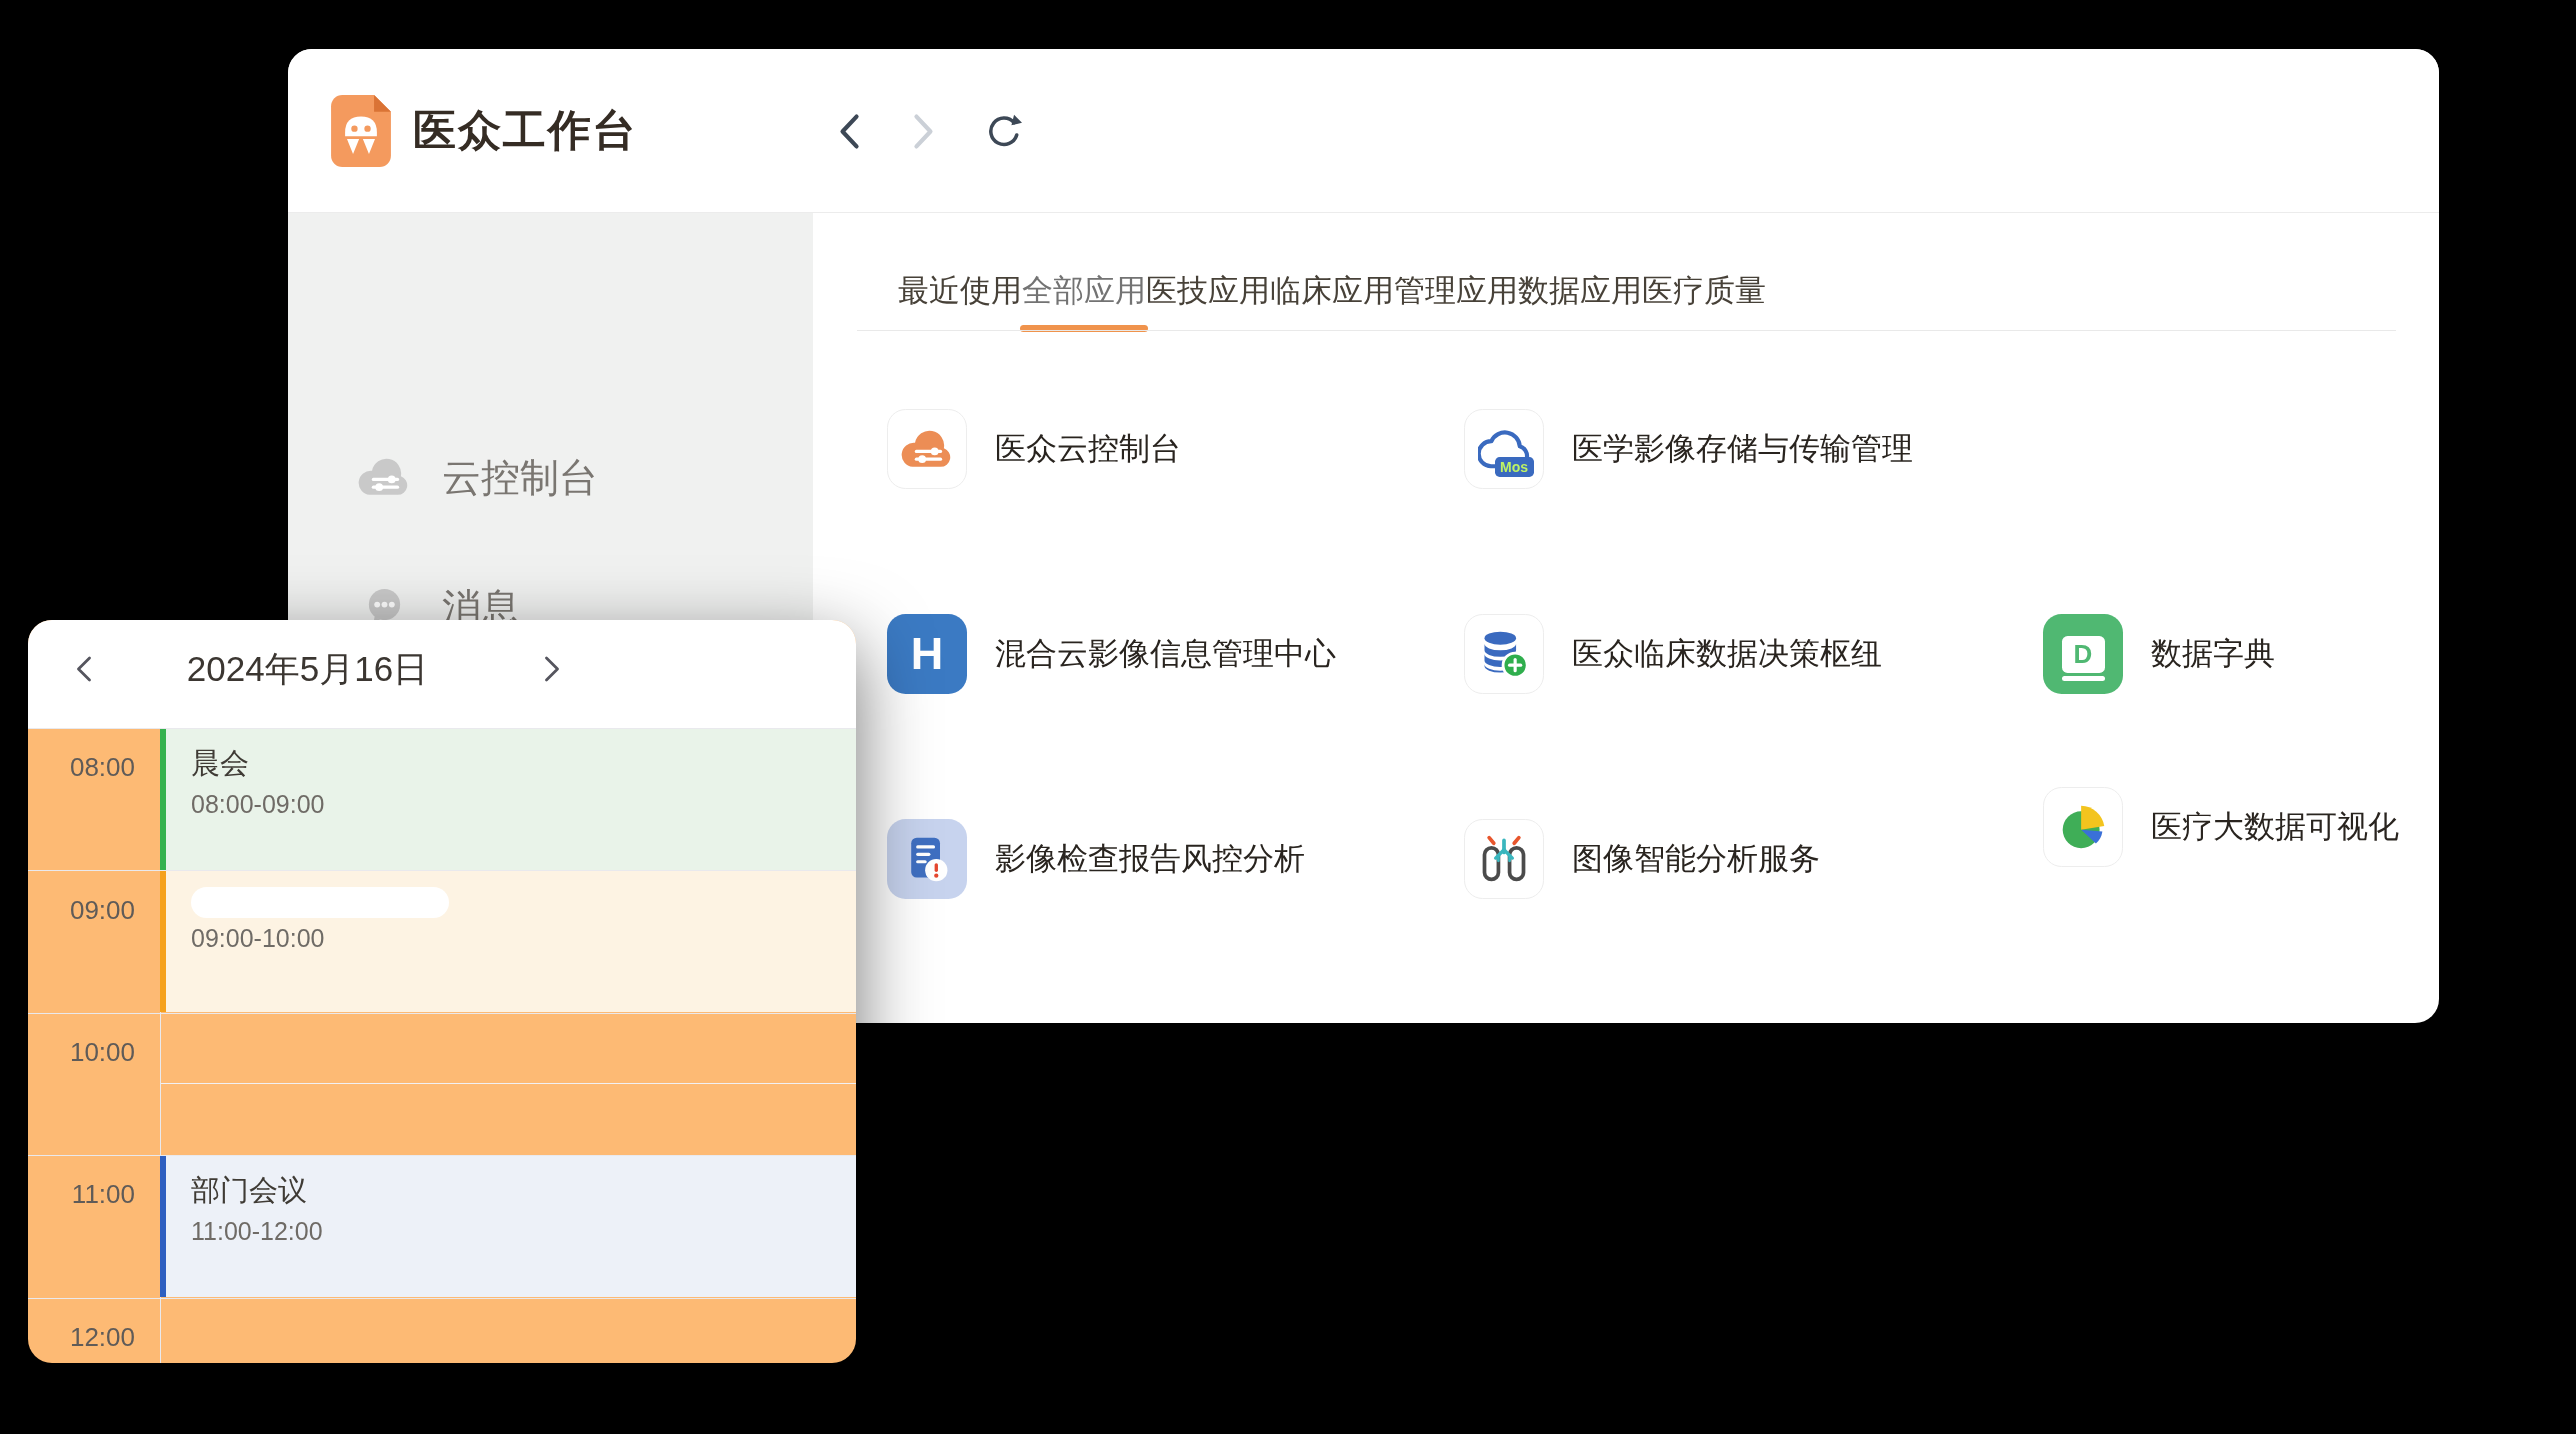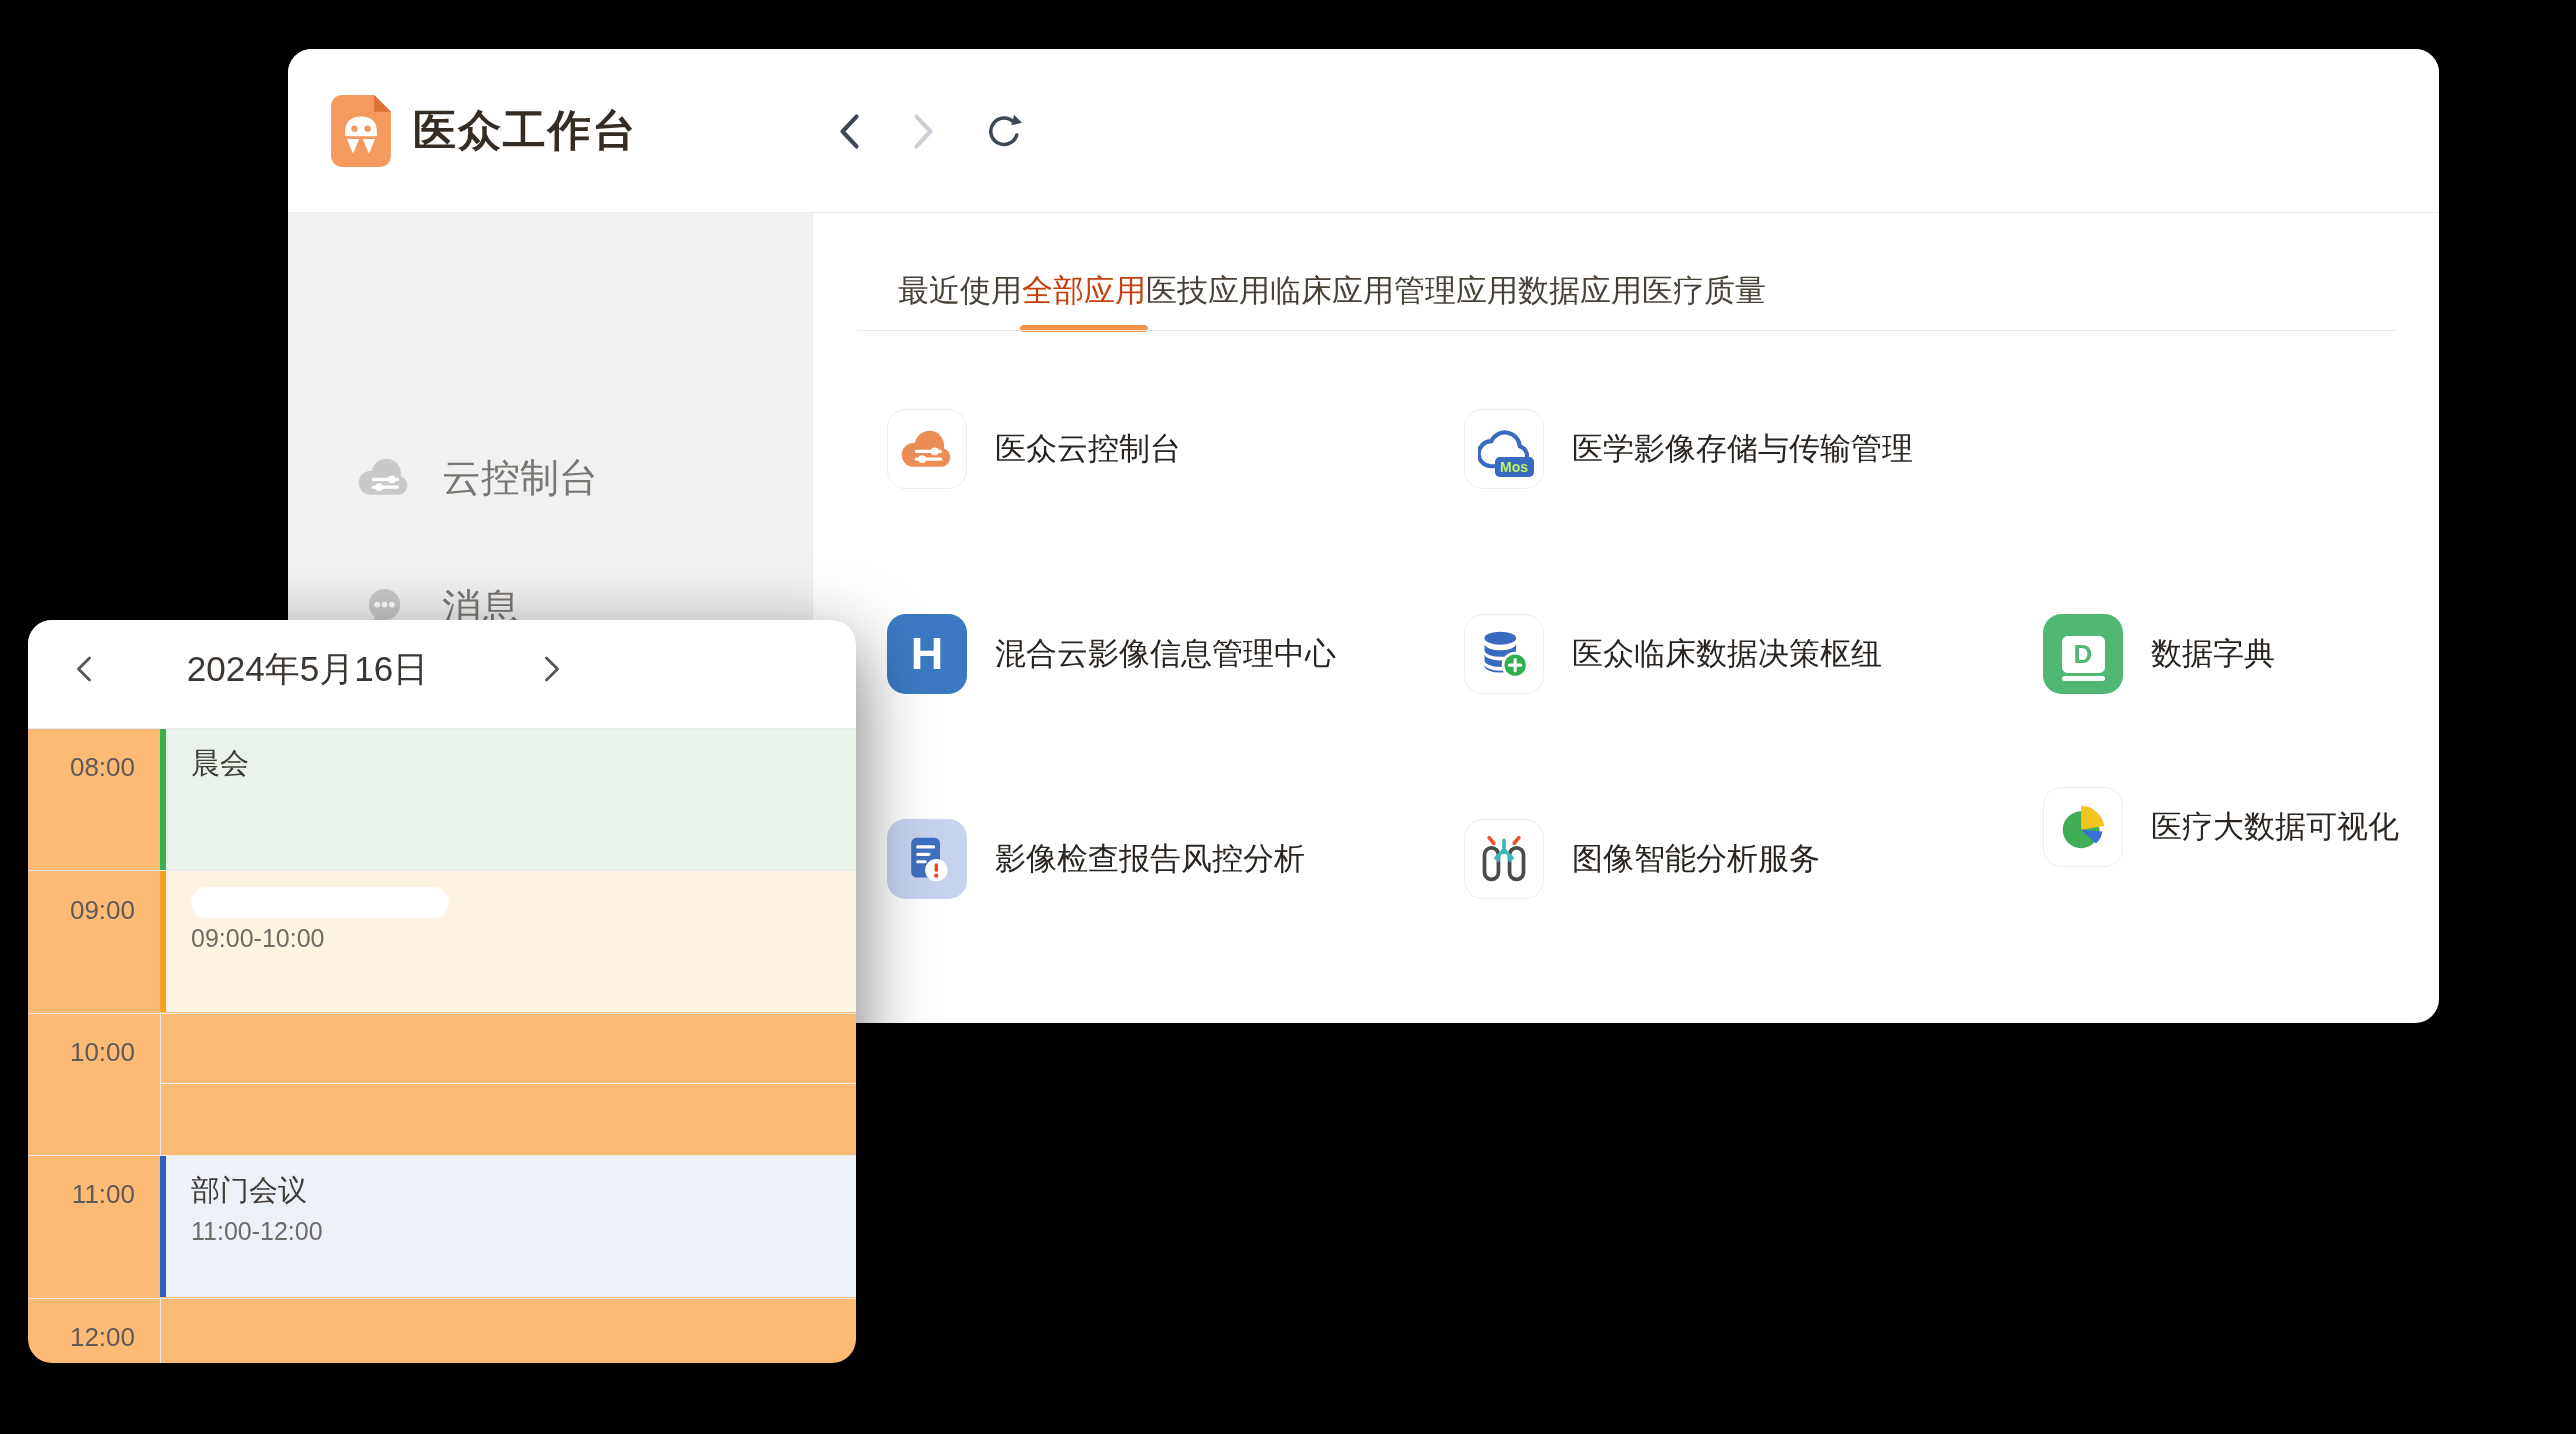--- a/index.html
+++ b/index.html
@@ -25,21 +25,21 @@
   #sidebar { position:absolute; left:0; top:164px; width:525px; height:811px; background:#f0f1f0; }
   .side-item { position:absolute; left:0; width:100%; height:93px; display:flex; align-items:center; cursor:pointer; }
   .side-item .icon-box { position:absolute; left:67px; width:58px; height:48px; display:flex;
                          align-items:center; justify-content:center; }
   .side-item .side-label { position:absolute; left:154px; font-size:39px; color:#7a7671; }
 
   
   #tabs { position:absolute; left:610px; top:216px; height:52px; display:flex; }
   .tab { position:relative; display:flex; align-items:center; font-size:31px; color:#474138; cursor:pointer; }
   .tab .tab-bar { display:none; }
-  .tab.active { color:#c2410c; font-weight:500; }
+  .tab.active { color:#737373; font-weight:500; }
   .tab.active .tab-bar { display:block; position:absolute; left:-1.9px; right:-1.9px; bottom:-15px;
                          height:7.4px; border-radius:3.7px; background:#f0934c; }
   #tabs-divider { position:absolute; left:569px; top:281px; width:1539px; height:0.9px; background:#e9e9e9; }
 
   
   .app-item { position:absolute; height:80px; display:flex; align-items:center; cursor:pointer; }
   .app-icon { width:80px; height:80px; border-radius:18.6px; display:flex; align-items:center;
               justify-content:center; position:relative; flex:0 0 80px; }
   .card { background:#fff; border:0.9px solid #ededed; }
   .app-label { margin-left:28px; font-size:31px; color:#29241f; font-weight:500; white-space:nowrap; }
@@ -297,20 +297,21 @@
 
   <div class="hour-label" style="top:132px;">08:00</div>
   <div class="hour-label" style="top:275px;">09:00</div>
   <div class="hour-label" style="top:417px;">10:00</div>
   <div class="hour-label" style="top:559px;">11:00</div>
   <div class="hour-label" style="top:702px;">12:00</div>
 
   <div id="event-green" class="cal-event" style="top:109px; height:141px;">
     <div class="bar"></div>
     <div class="ev-title">晨会</div>
+    <div class="ev-time">08:00-09:00</div>
   </div>
   <div id="event-orange" class="cal-event" style="top:251px; height:141px;">
     <div class="bar"></div>
     <div class="pill"></div>
     <div class="ev-time">09:00-10:00</div>
   </div>
   <div id="event-blue" class="cal-event" style="top:536px; height:141px;">
     <div class="bar"></div>
     <div class="ev-title">部门会议</div>
     <div class="ev-time">11:00-12:00</div>

